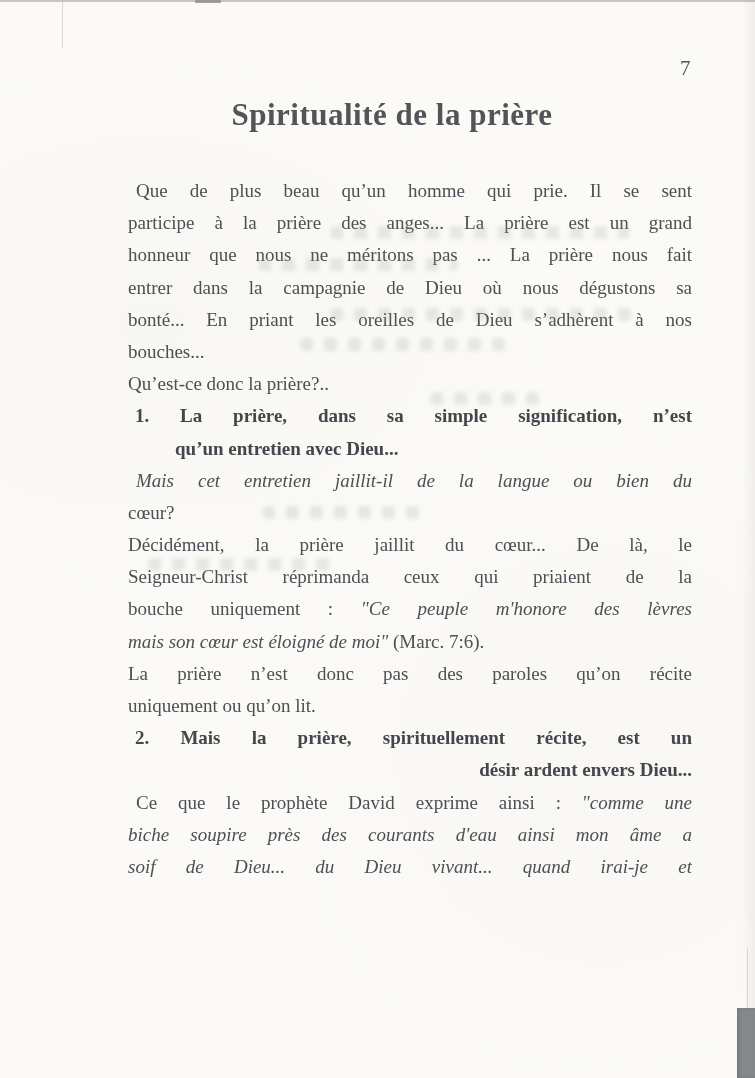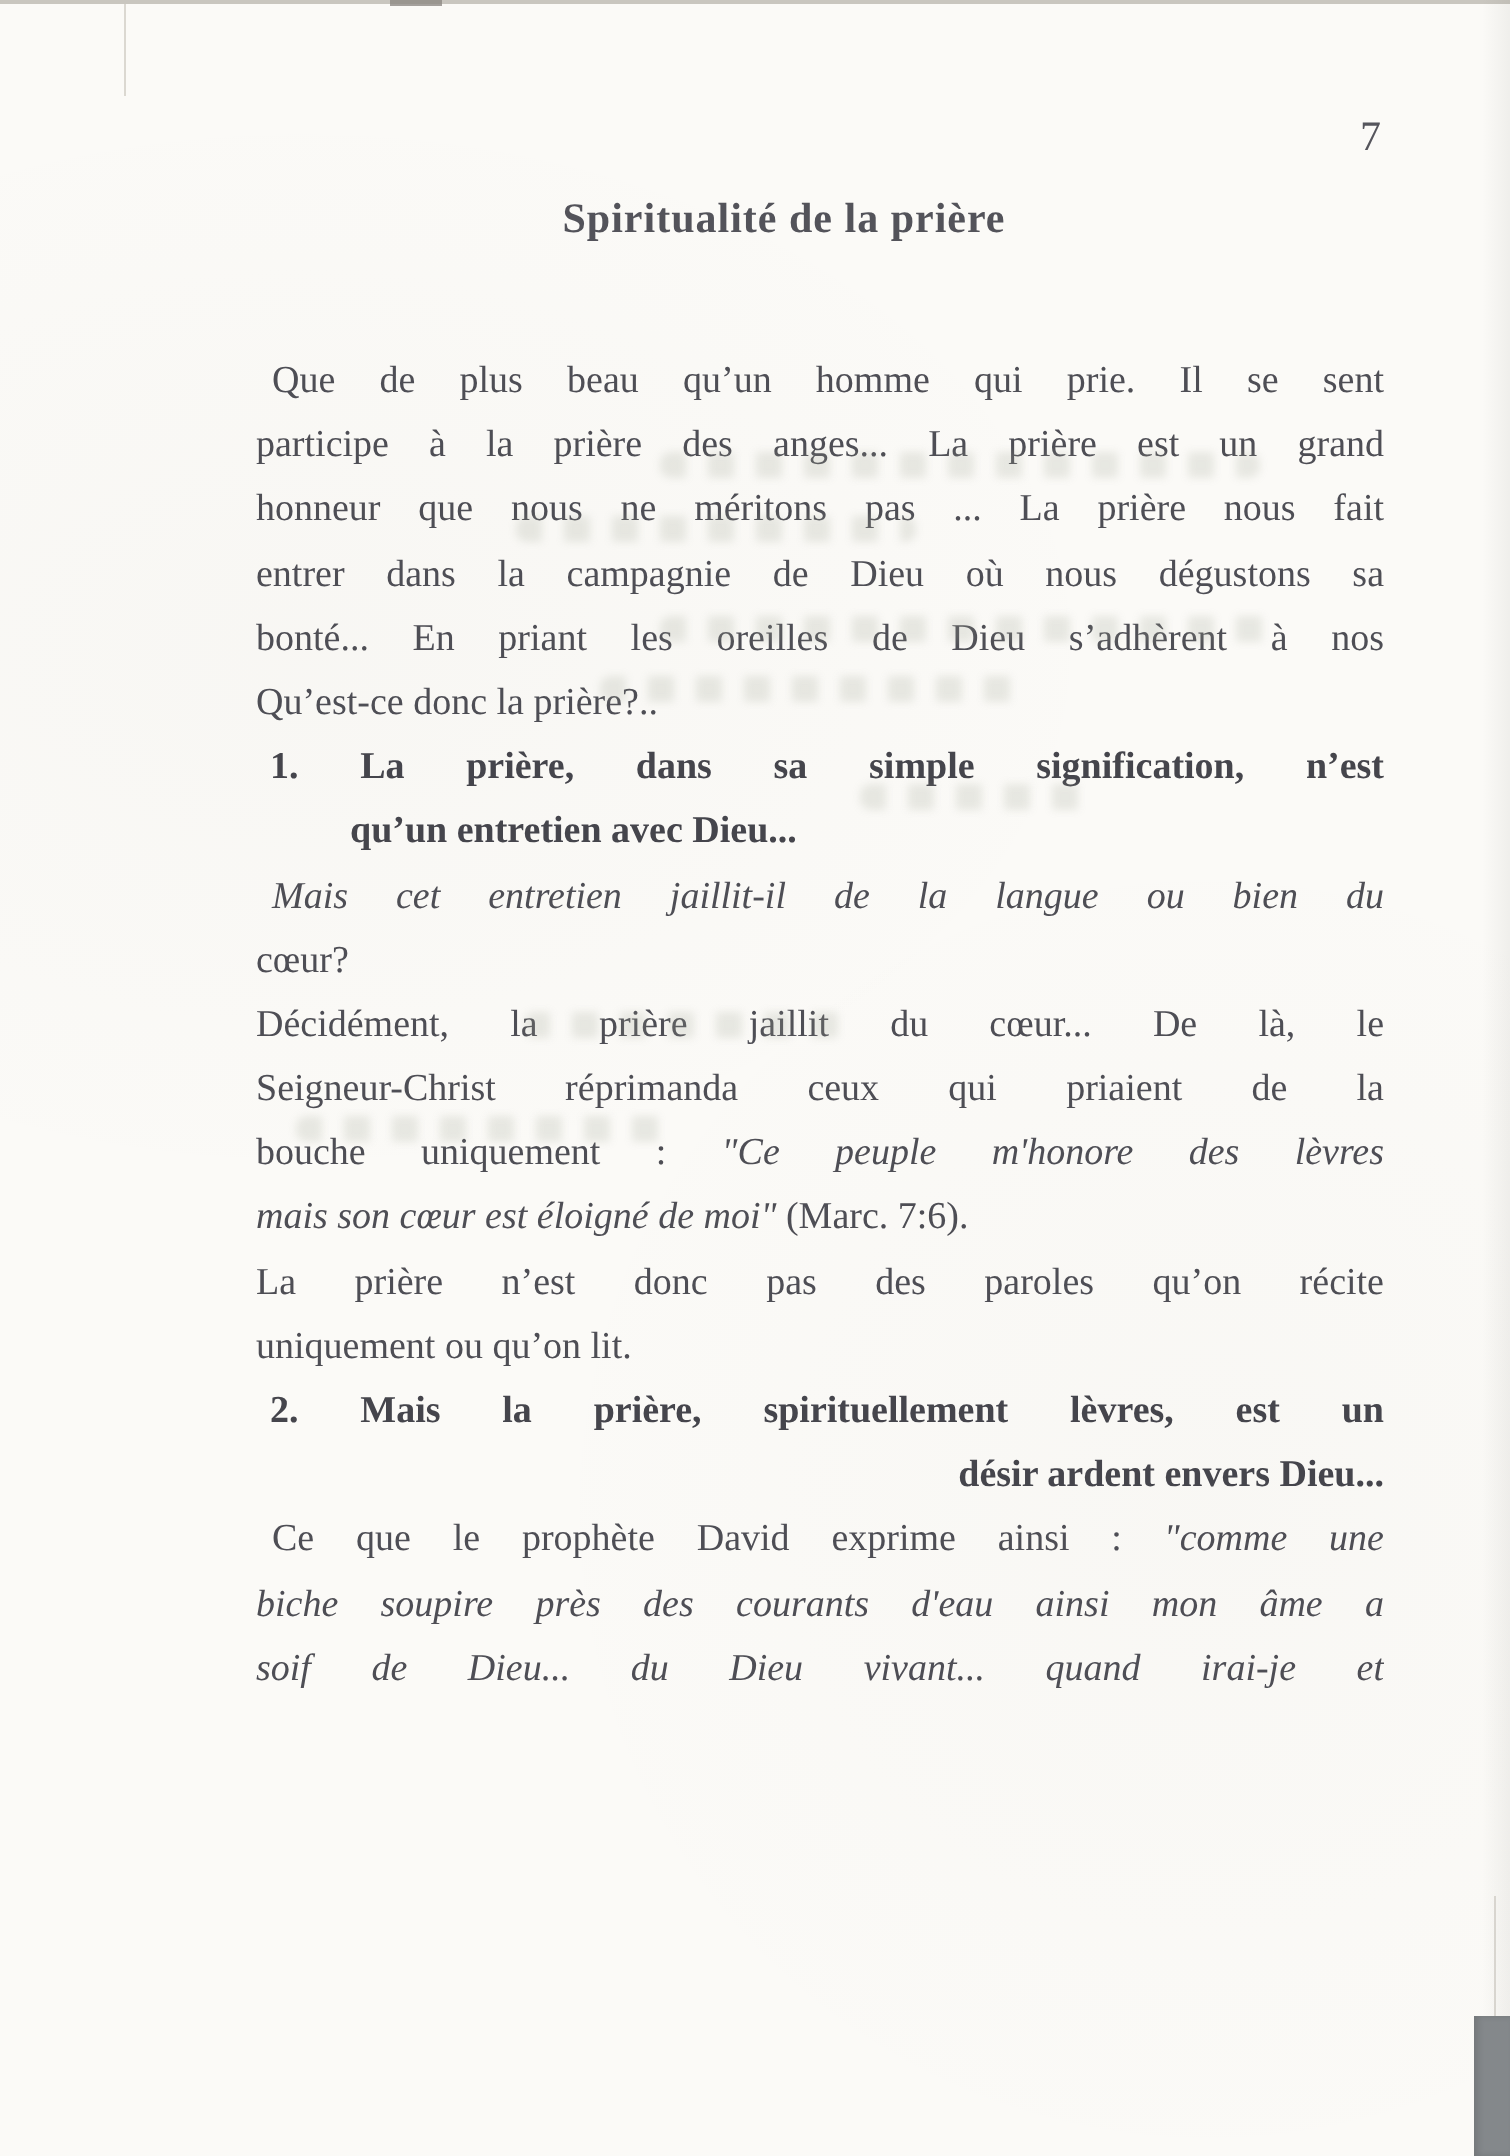--- a/index.html
+++ b/index.html
@@ -59,21 +59,21 @@
   }
   
   .pagenum {
     position: absolute; top: 56px; left: 680px;
     font-size: 21px; color: #55555c;
   }
   .title {
     position: absolute; top: 97px; left: 128px; width: 564px;
     box-sizing: border-box; padding-right: 36px;
     margin: 0; text-align: center;
-    font-size: 21px; font-weight: bold; letter-spacing: 0.5px;
+    font-size: 31px; font-weight: bold; letter-spacing: 0.5px;
     color: var(--title_ink, #53535a);
   }
   .textcol {
     position: absolute; top: 175px; left: 128px; width: 564px;
     color: var(--ink, #4e4e55);
     font-size: 19px;
   }
   .line {
     height: 32.2px; line-height: 32.2px;
     overflow: hidden;
@@ -97,32 +97,33 @@
 
   <div class="pagenum">7</div>
   <h1 class="title">Spiritualité de la prière</h1>
 
   <div class="textcol" id="textcol">
       <div class="line j" style="padding-left: 8px;"><span class="seg">Que de plus beau qu’un homme qui prie. Il se sent</span></div>
       <div class="line j"><span class="seg">participe à la prière des anges... La prière est un grand</span></div>
       <div class="line j"><span class="seg">honneur que nous ne méritons pas ... La prière nous fait</span></div>
       <div class="line j"><span class="seg">entrer dans la campagnie de Dieu où nous dégustons sa</span></div>
       <div class="line j"><span class="seg">bonté... En priant les oreilles de Dieu s’adhèrent à nos</span></div>
+      <div class="line"><span class="seg">bouches...</span></div>
       <div class="line"><span class="seg">Qu’est-ce donc la prière?..</span></div>
       <div class="line j" style="padding-left: 7px;"><span class="seg b">1.</span><span class="seg b"> La prière, dans sa simple signification, n’est</span></div>
       <div class="line" style="padding-left: 47px;"><span class="seg b">qu’un entretien avec Dieu...</span></div>
       <div class="line j" style="padding-left: 8px; font-style: italic;"><span class="seg">Mais cet entretien jaillit-il de la langue ou bien du</span></div>
       <div class="line"><span class="seg">cœur?</span></div>
       <div class="line j"><span class="seg">Décidément, la prière jaillit du cœur... De là, le</span></div>
       <div class="line j"><span class="seg">Seigneur-Christ réprimanda ceux qui priaient de la</span></div>
       <div class="line j"><span class="seg">bouche uniquement : </span><span class="seg i">"Ce peuple m'honore des lèvres</span></div>
       <div class="line"><span class="seg i">mais son cœur est éloigné de moi"</span><span class="seg"> (Marc. 7:6).</span></div>
       <div class="line j"><span class="seg">La prière n’est donc pas des paroles qu’on récite</span></div>
       <div class="line"><span class="seg">uniquement ou qu’on lit.</span></div>
-      <div class="line j" style="padding-left: 7px;"><span class="seg b">2.</span><span class="seg b"> Mais la prière, spirituellement lèvres, est un</span></div>
+      <div class="line j" style="padding-left: 7px;"><span class="seg b">2.</span><span class="seg b"> Mais la prière, spirituellement récite, est un</span></div>
       <div class="line" style="padding-left: 47px; text-align: right;"><span class="seg b">désir ardent envers Dieu...</span></div>
       <div class="line j" style="padding-left: 8px;"><span class="seg">Ce que le prophète David exprime ainsi : </span><span class="seg i">"comme une</span></div>
       <div class="line j"><span class="seg i">biche soupire près des courants d'eau ainsi mon âme a</span></div>
       <div class="line j"><span class="seg i">soif de Dieu... du Dieu vivant... quand irai-je et</span></div>
     </div>
   <div id="smudges">
       <div class="smudge" style="left: 330px; top: 226px; width: 300px;"></div>
       <div class="smudge" style="left: 258px; top: 258px; width: 200px;"></div>
       <div class="smudge" style="left: 330px; top: 308px; width: 310px;"></div>
       <div class="smudge" style="left: 300px; top: 338px; width: 215px;"></div>

